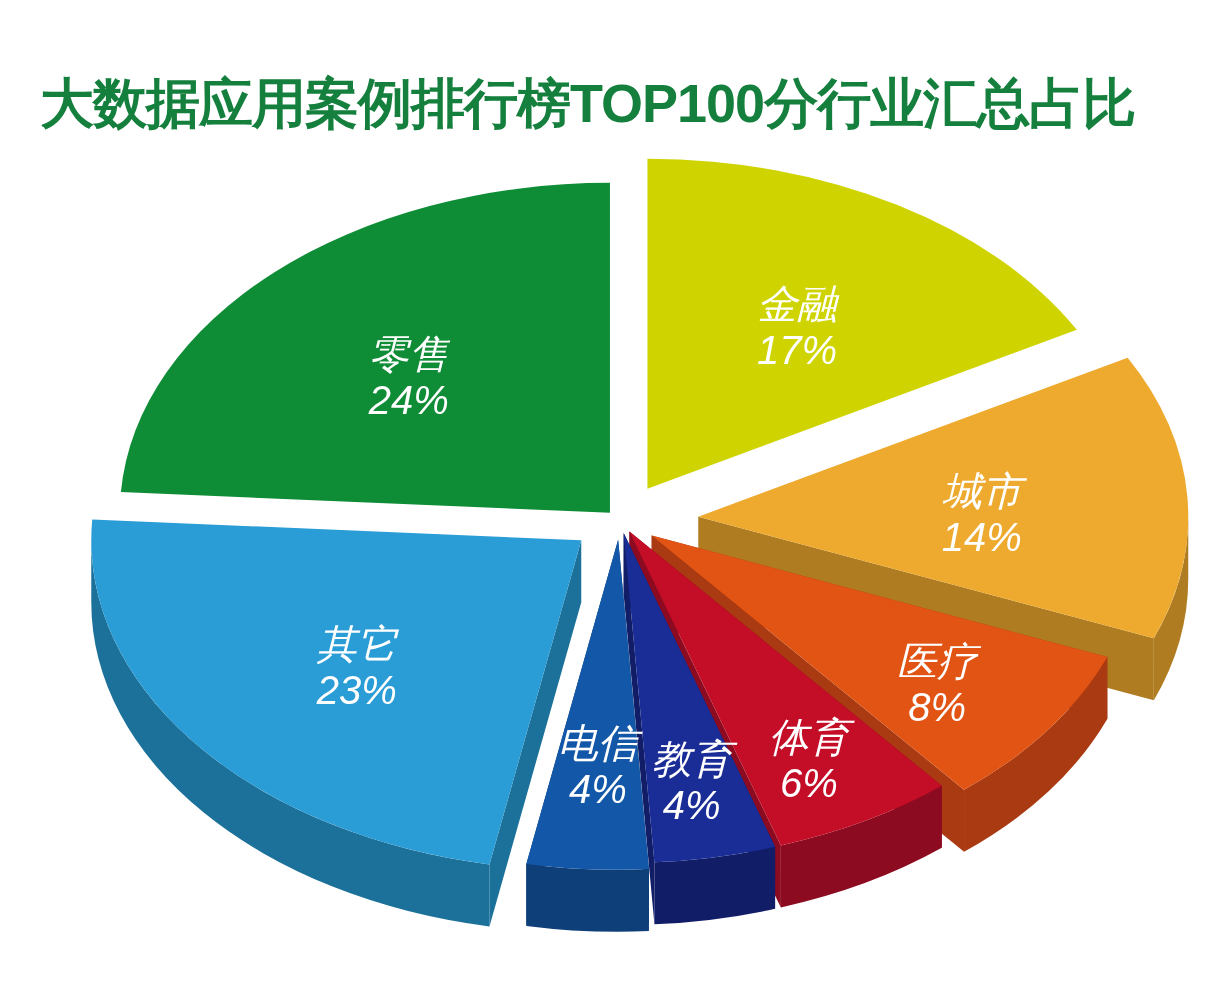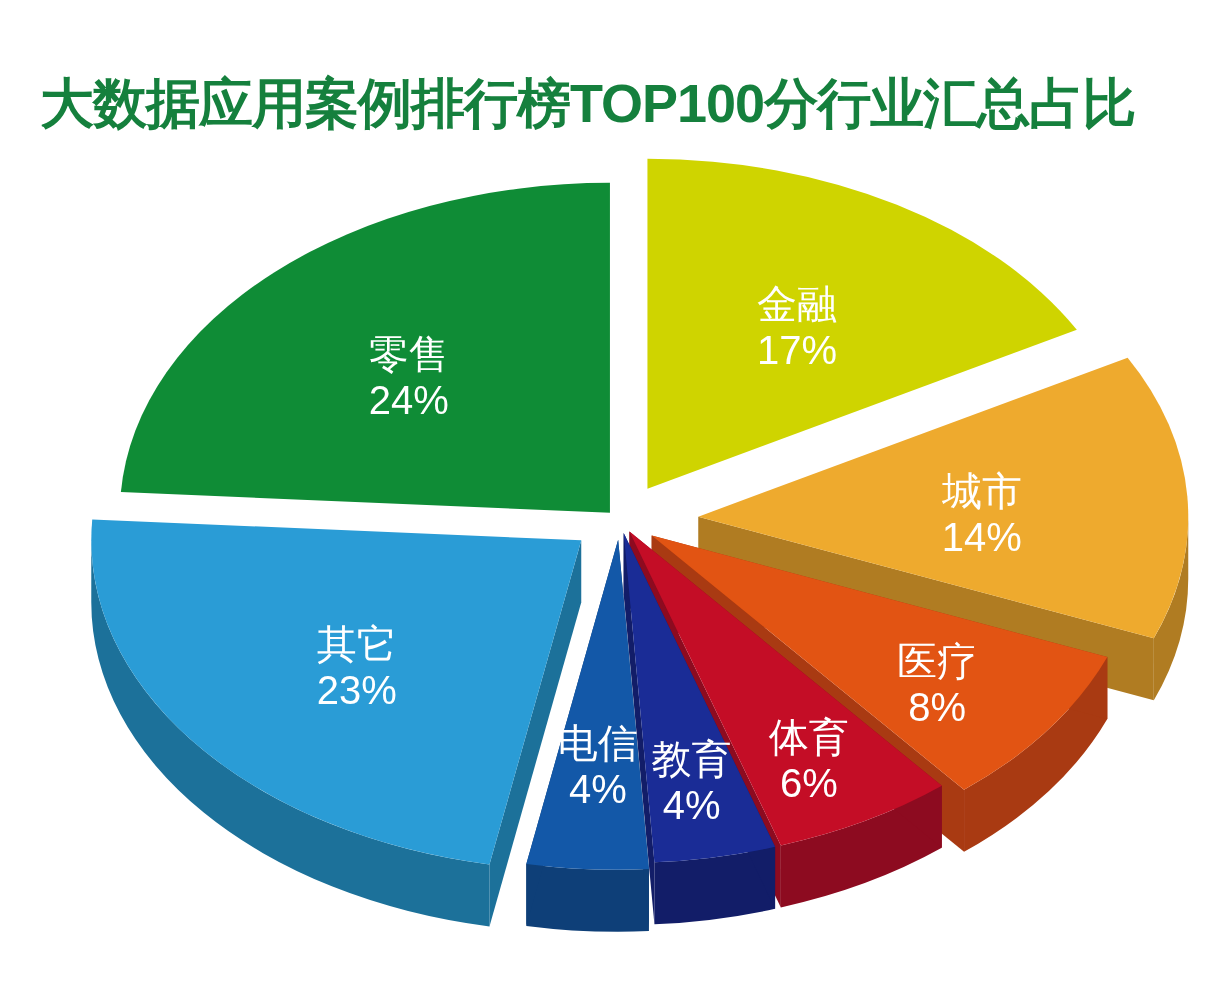--- a/index.html
+++ b/index.html
@@ -33,20 +33,21 @@
     white-space: nowrap;
     margin-top: 24px;
     -webkit-font-smoothing: antialiased;
   }
   .pie-wrap {
     position: absolute;
     left: 0;
     top: 120px;
     width: 1231px;
     height: 860px;
+    font-style: italic;
   }
   svg.pie-svg {
     display: block;
     width: 1231px;
     height: 860px;
   }
   .slice-label {
     font-family: "Liberation Sans", "DejaVu Sans", sans-serif;
     fill: #ffffff;
     text-anchor: middle;

